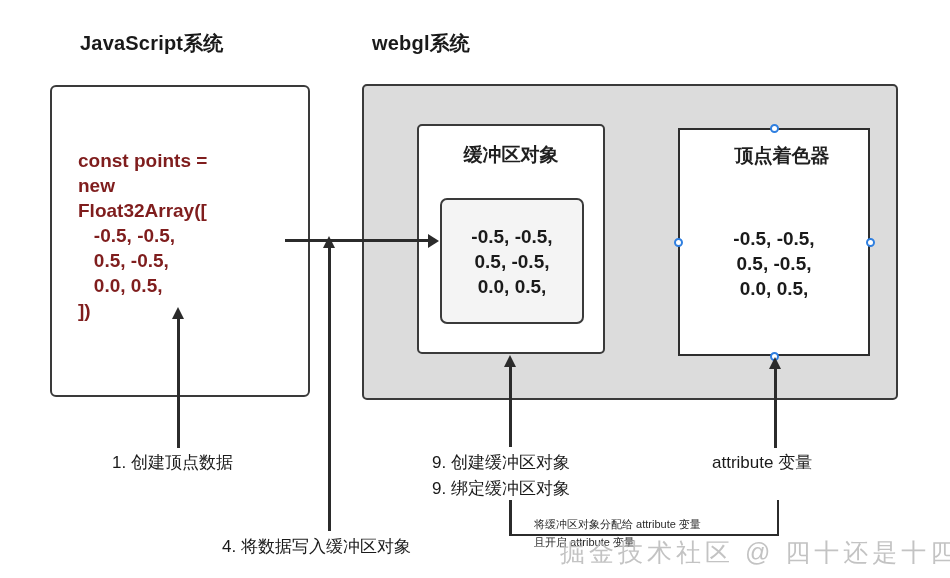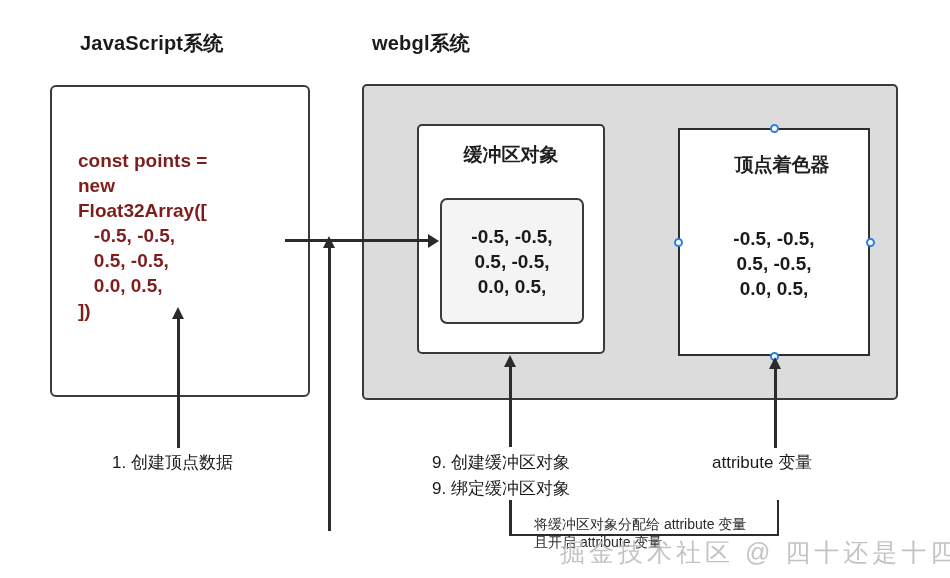--- a/index.html
+++ b/index.html
@@ -78,21 +78,21 @@
     white-space: pre;
   }
   .box-caption {
     font-weight: bold;
     font-size: 19px;
     color: #1f1f1f;
     text-align: center;
     white-space: nowrap;
   }
   .buffer-caption { left: 417px; top: 142px; width: 188px; }
-  .shader-caption { left: 678px; top: 152px; width: 208px; }
+  .shader-caption { left: 678px; top: 143px; width: 208px; }
 
   .num-block {
     font-weight: bold;
     font-size: 19px;
     line-height: 25px;
     color: #1a1a1a;
     text-align: center;
     white-space: pre;
   }
   .buffer-nums { left: 440px; top: 224px; width: 144px; }
@@ -105,21 +105,21 @@
     color: #1a1a1a;
     white-space: nowrap;
     line-height: 26px;
   }
   .label-1 { left: 112px; top: 450px; }
   .label-23 { left: 432px; top: 450px; }
   .label-4  { left: 222px; top: 534px; }
   .label-attr { left: 712px; top: 450px; }
 
   .note-text {
-    font-size: 14px;
+    font-size: 11px;
     color: #2b2b2b;
     white-space: nowrap;
     line-height: 18px;
   }
   .note-1 { left: 534px; top: 515px; }
   .note-2 { left: 534px; top: 533px; }
 
   
   .watermark {
     left: 560px; top: 536px;
@@ -217,20 +217,21 @@
   <div class="abs hline" style="left:509px; top:533.5px; width:270px;"></div>
   <div class="abs vline" style="left:776.5px; top:500px; height:36px;"></div>
 
   <div class="abs step-label label-1">1. 创建顶点数据</div>
 
   <div class="abs label-23">
     <div class="step-label">9. 创建缓冲区对象</div>
     <div class="step-label">9. 绑定缓冲区对象</div>
   </div>
 
+  <div class="abs step-label label-4">4. 将数据写入缓冲区对象</div>
 
   <div class="abs step-label label-attr">attribute 变量</div>
 
   <div class="abs note-text note-1">将缓冲区对象分配给 attribute 变量</div>
 
   <div class="abs note-text note-2">且开启 attribute 变量</div>
 
   <div class="abs watermark">掘金技术社区 @ 四十还是十四</div>
 
 </div>

